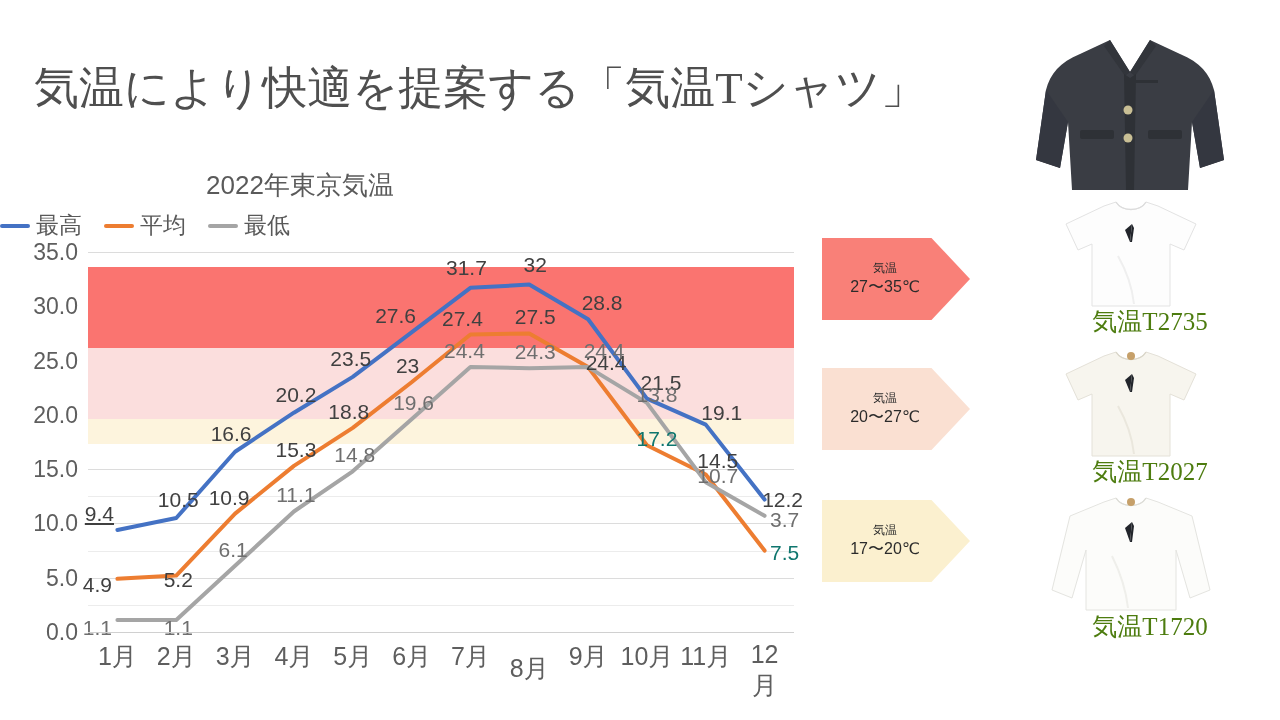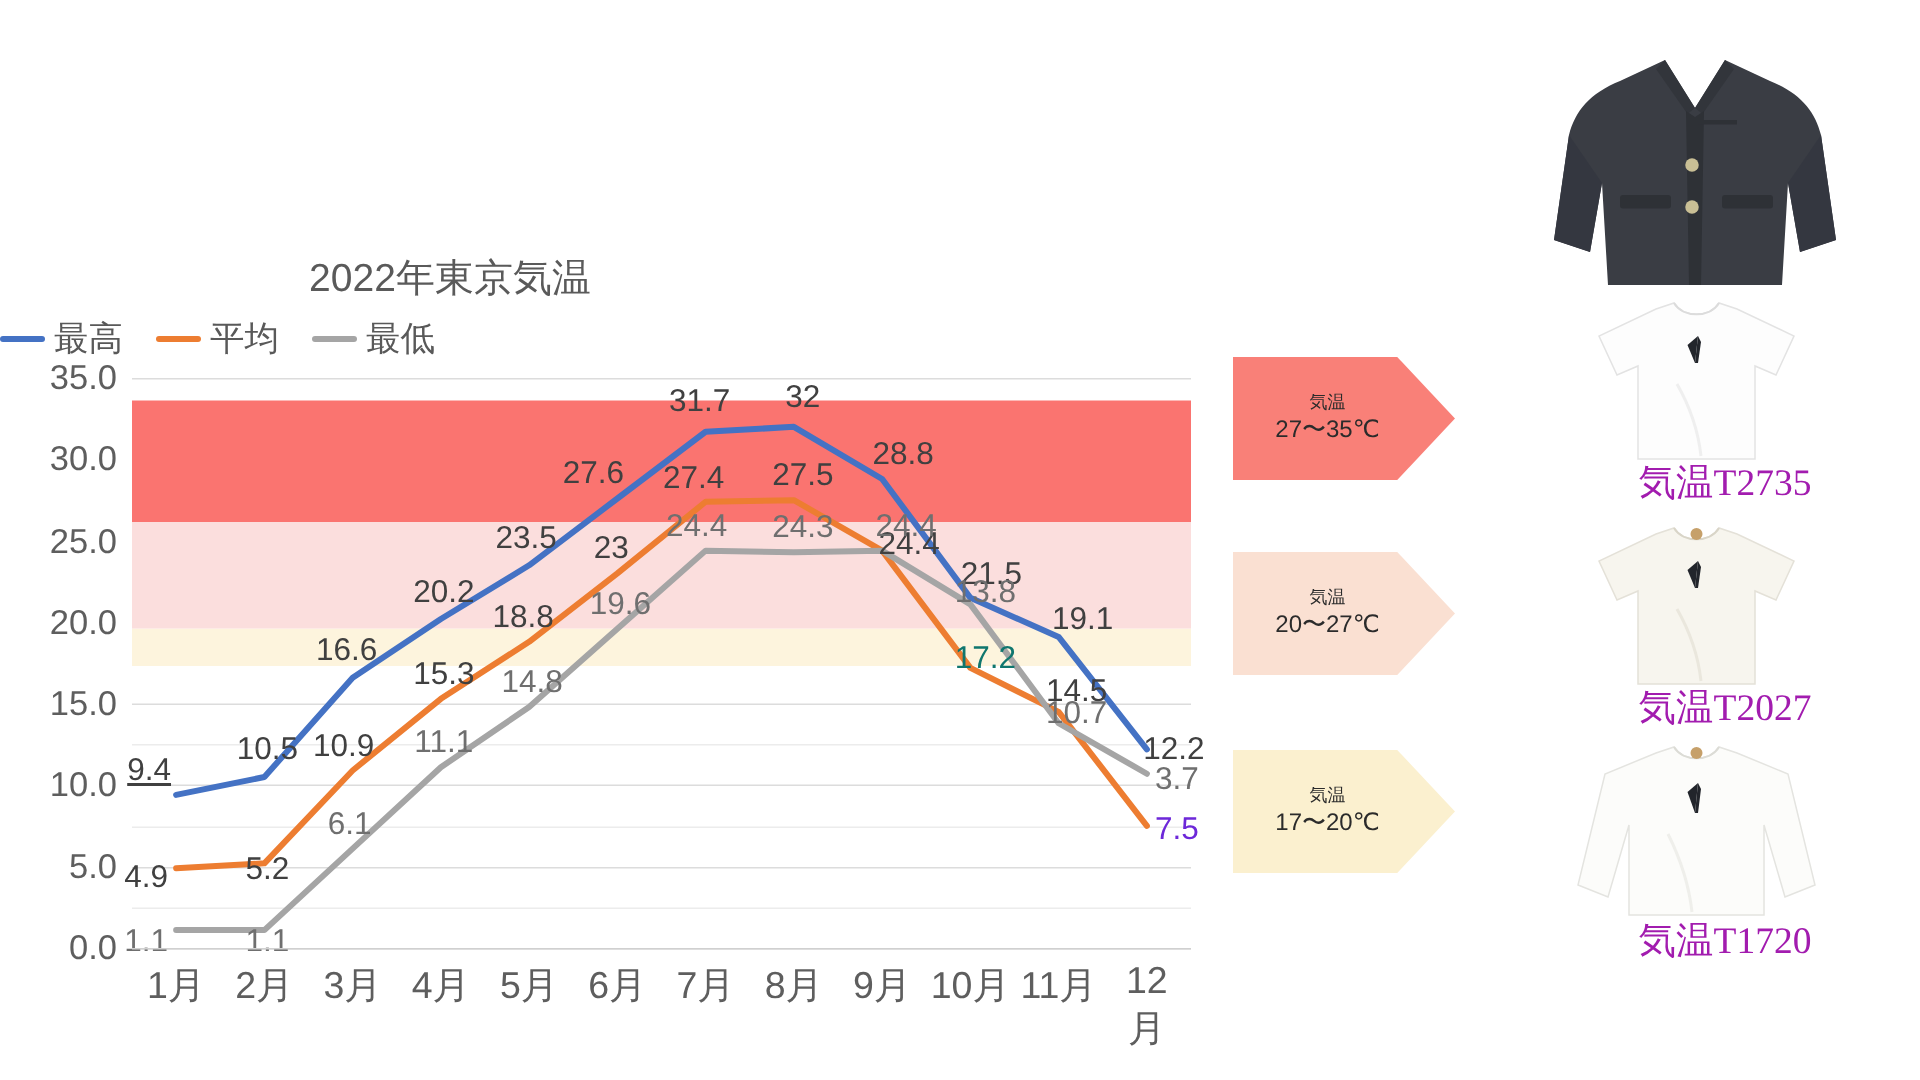--- a/index.html
+++ b/index.html
@@ -70,30 +70,31 @@
     font-size: 16px; line-height: 1.35; color: #2b2b2b; text-align: center;
     padding-right: 22px;
   }
   .callout .c-l1 { font-size: 12px; }
   .callout .c-l2 { font-size: 16px; }
 
   
   .product-label {
     position: absolute; width: 260px; text-align: center;
     font-family: "Liberation Serif", "DejaVu Serif", serif;
-    font-size: 25px; color: #a21caf;
+    font-size: 25px; color: #4d7c0f;
   }
   .garment { position: absolute; }
   .garment svg { display: block; }
 </style>
 </head>
 <body>
 
 <div id="slide">
 
+  <div id="page-title">気温により快適を提案する「気温Tシャツ」</div>
 
   <div id="chart-block">
     <div id="chart-title">2022年東京気温</div>
     <div id="chart-legend">
         <div class="legend-item">
           <span class="legend-swatch" style="background: rgb(68, 114, 196);"></span>
           <span class="legend-label">最高</span>
         </div>
         <div class="legend-item">
           <span class="legend-swatch" style="background: rgb(237, 125, 49);"></span>
@@ -156,21 +157,21 @@
           <div class="dlabel" style="left: 90.25px; top: 327.543px; color: rgb(64, 64, 64);">5.2</div>
           <div class="dlabel" style="left: 141.083px; top: 245.657px; color: rgb(64, 64, 64);">10.9</div>
           <div class="dlabel" style="left: 207.917px; top: 197.886px; color: rgb(64, 64, 64);">15.3</div>
           <div class="dlabel" style="left: 260.75px; top: 159.886px; color: rgb(64, 64, 64);">18.8</div>
           <div class="dlabel" style="left: 319.583px; top: 114.286px; color: rgb(64, 64, 64);">23</div>
           <div class="dlabel" style="left: 374.417px; top: 66.5143px; color: rgb(64, 64, 64);">27.4</div>
           <div class="dlabel" style="left: 447.25px; top: 65.4286px; color: rgb(64, 64, 64);">27.5</div>
           <div class="dlabel" style="left: 518.083px; top: 111.086px; color: rgb(64, 64, 64);">24.4</div>
           <div class="dlabel" style="left: 568.917px; top: 187.257px; color: #0f766e;">17.2</div>
           <div class="dlabel" style="left: 629.75px; top: 208.571px; color: rgb(64, 64, 64);">14.5</div>
-          <div class="dlabel" style="left: 696.583px; top: 300.571px; color: #6d28d9;">7.5</div>
+          <div class="dlabel" style="left: 696.583px; top: 300.571px; color: #0f766e;">7.5</div>
           <div class="dlabel" style="left: 9.41667px; top: 376.057px; color: rgb(111, 111, 111);">1.1</div>
           <div class="dlabel" style="left: 90.25px; top: 376.057px; color: rgb(111, 111, 111);">1.1</div>
           <div class="dlabel" style="left: 145.083px; top: 297.771px; color: rgb(111, 111, 111);">6.1</div>
           <div class="dlabel" style="left: 207.917px; top: 243.486px; color: rgb(111, 111, 111);">11.1</div>
           <div class="dlabel" style="left: 266.75px; top: 203.314px; color: rgb(111, 111, 111);">14.8</div>
           <div class="dlabel" style="left: 325.583px; top: 151.2px; color: rgb(111, 111, 111);">19.6</div>
           <div class="dlabel" style="left: 376.417px; top: 99.0857px; color: rgb(111, 111, 111);">24.4</div>
           <div class="dlabel" style="left: 447.25px; top: 100.171px; color: rgb(111, 111, 111);">24.3</div>
           <div class="dlabel" style="left: 516.083px; top: 99.0857px; color: rgb(111, 111, 111);">24.4</div>
           <div class="dlabel" style="left: 568.917px; top: 142.914px; color: rgb(111, 111, 111);">13.8</div>
@@ -179,21 +180,21 @@
         </div>
       <div id="axis-base"></div>
       <div id="x-axis">
           <div class="x-tick" style="left: 29.4167px;">1月</div>
           <div class="x-tick" style="left: 88.25px;">2月</div>
           <div class="x-tick" style="left: 147.083px;">3月</div>
           <div class="x-tick" style="left: 205.917px;">4月</div>
           <div class="x-tick" style="left: 264.75px;">5月</div>
           <div class="x-tick" style="left: 323.583px;">6月</div>
           <div class="x-tick" style="left: 382.417px;">7月</div>
-          <div class="x-tick" style="left: 441.25px;">8月</div>
+          <div class="x-tick" style="left: 441.25px; margin-top: 12px;">8月</div>
           <div class="x-tick" style="left: 500.083px;">9月</div>
           <div class="x-tick" style="left: 558.917px;">10月</div>
           <div class="x-tick" style="left: 617.75px;">11月</div>
           <div class="x-tick" style="left: 676.583px;">12月</div>
         </div>
     </div>
   </div>
 
   <div class="callout" id="callout-0" style="left: 822px; top: 238px; background: rgb(249, 128, 120);">
     <span class="c-l1">気温</span>

